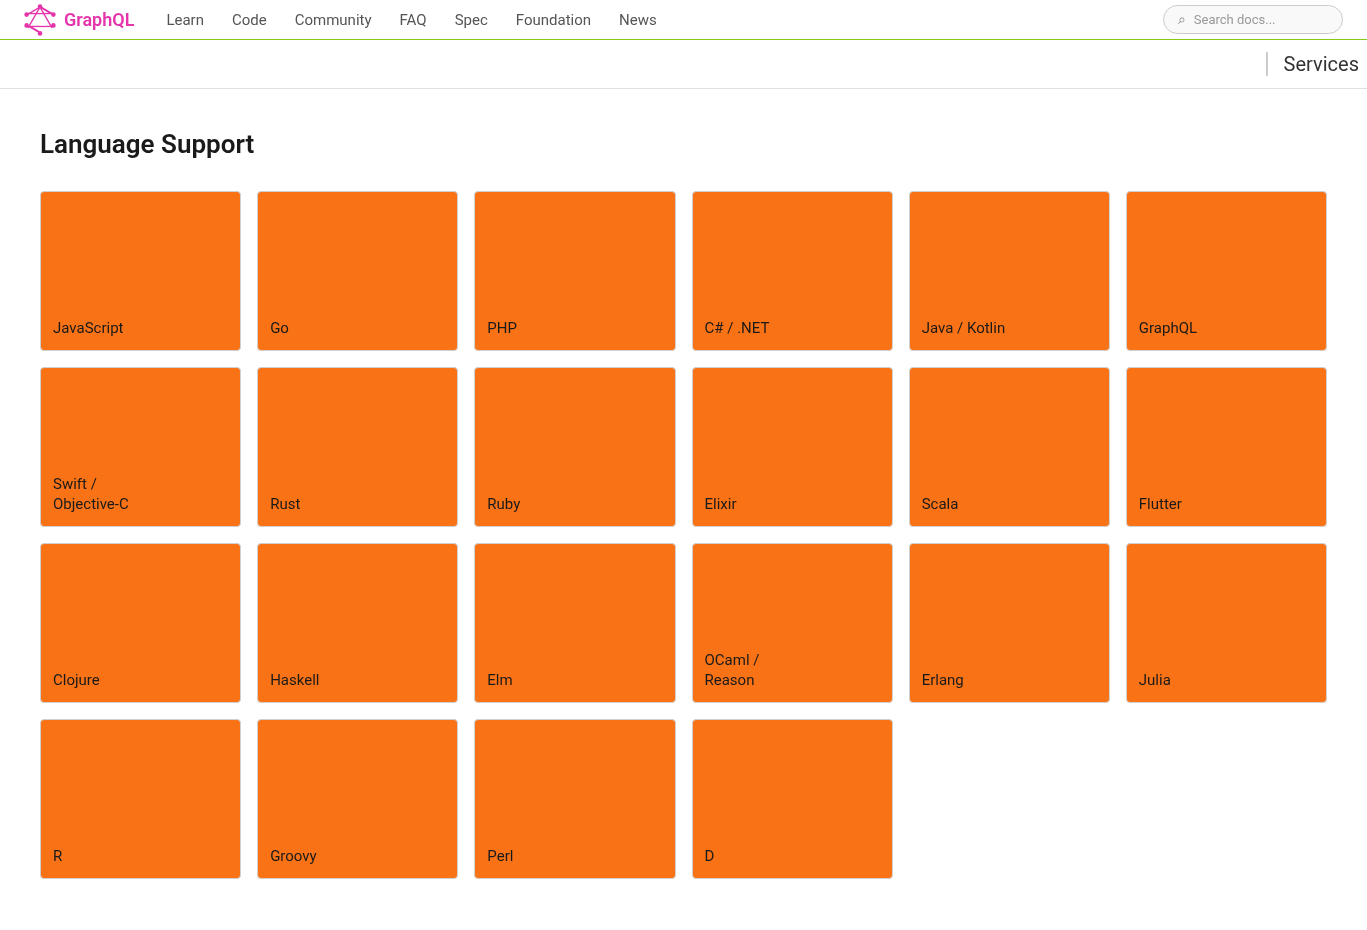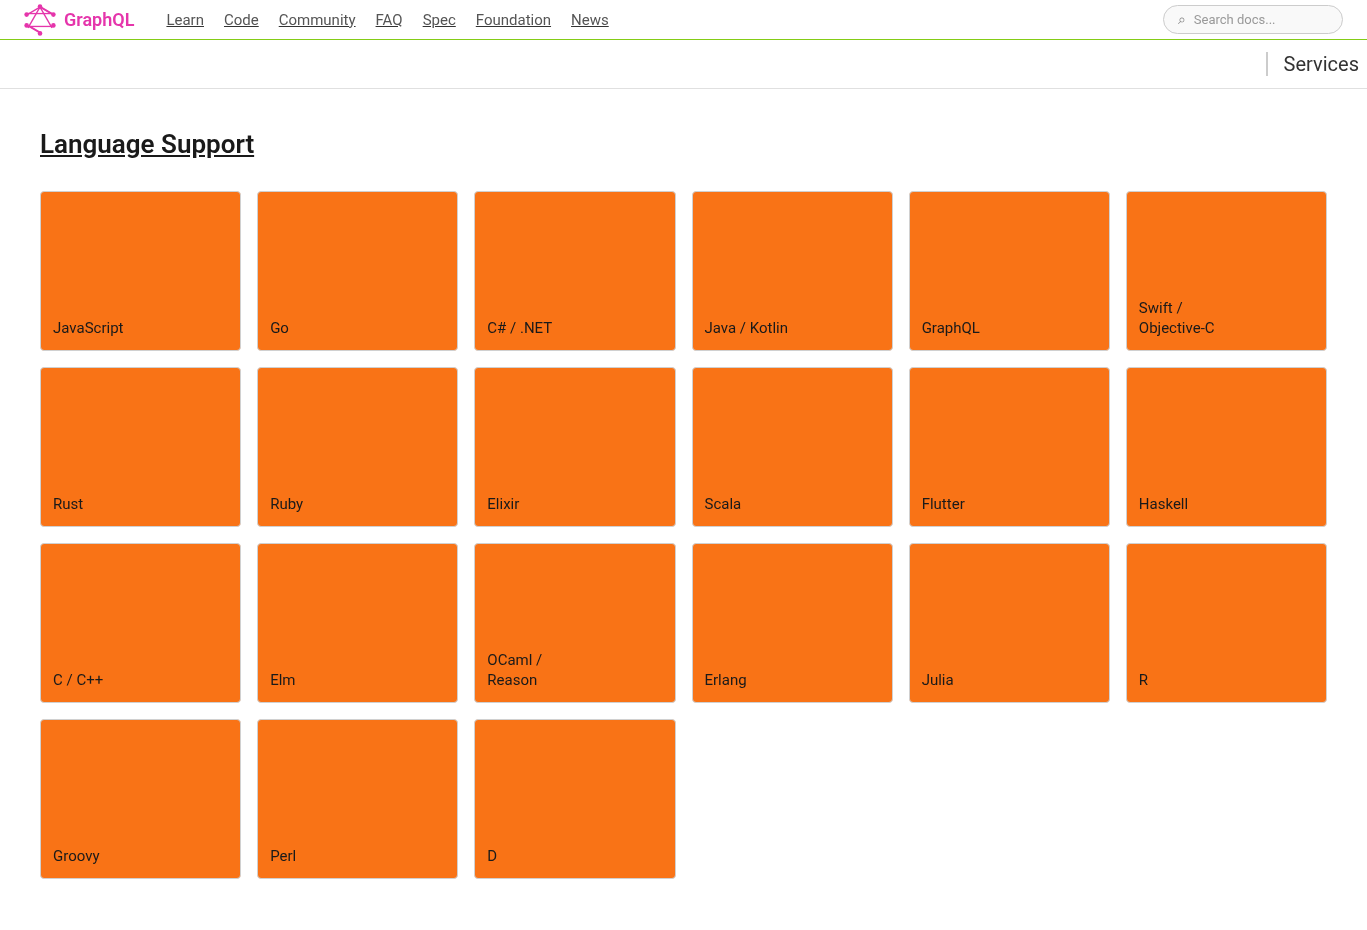--- a/index.html
+++ b/index.html
@@ -41,23 +41,22 @@
 
     .navbar-logo-text {
       font-size: 18px;
       font-weight: 600;
       color: #e535ab;
     }
 
     .navbar-links {
       display: flex;
       align-items: center;
-      gap: 20px;
+      gap: 28px;
       flex: 1;
-      text-decoration: underline;
     }
 
     .navbar-link {
       font-size: 15px;
       color: #555;
       text-decoration: none;
       cursor: pointer;
     }
 
     .navbar-search {
@@ -102,21 +101,20 @@
     
     .main-content {
       padding: 40px 40px 60px 40px;
     }
 
     .section-title {
       font-size: 26px;
       font-weight: 600;
       color: #1a1a1a;
       margin-bottom: 32px;
-      text-decoration: underline;
     }
 
     
     .language-grid {
       display: grid;
       grid-template-columns: repeat(6, 1fr);
       gap: 16px;
       max-width: 1300px;
     }
 
@@ -201,20 +199,24 @@
   <div class="language-card">
         <div class="language-card-image"></div>
         <div class="language-card-label">JavaScript</div>
       </div>
       <div class="language-card">
         <div class="language-card-image"></div>
         <div class="language-card-label">Go</div>
       </div>
       <div class="language-card">
         <div class="language-card-image"></div>
+        <div class="language-card-label">PHP</div>
+      </div>
+      <div class="language-card">
+        <div class="language-card-image"></div>
         <div class="language-card-label">C# / .NET</div>
       </div>
       <div class="language-card">
         <div class="language-card-image"></div>
         <div class="language-card-label">Java / Kotlin</div>
       </div>
       <div class="language-card">
         <div class="language-card-image"></div>
         <div class="language-card-label">GraphQL</div>
       </div>
@@ -237,25 +239,25 @@
       <div class="language-card">
         <div class="language-card-image"></div>
         <div class="language-card-label">Scala</div>
       </div>
       <div class="language-card">
         <div class="language-card-image"></div>
         <div class="language-card-label">Flutter</div>
       </div>
       <div class="language-card">
         <div class="language-card-image"></div>
+        <div class="language-card-label">Clojure</div>
+      </div>
+      <div class="language-card">
+        <div class="language-card-image"></div>
         <div class="language-card-label">Haskell</div>
-      </div>
-      <div class="language-card">
-        <div class="language-card-image"></div>
-        <div class="language-card-label">C / C++</div>
       </div>
       <div class="language-card">
         <div class="language-card-image"></div>
         <div class="language-card-label">Elm</div>
       </div>
       <div class="language-card">
         <div class="language-card-image"></div>
         <div class="language-card-label">OCaml /<br>Reason</div>
       </div>
       <div class="language-card">

